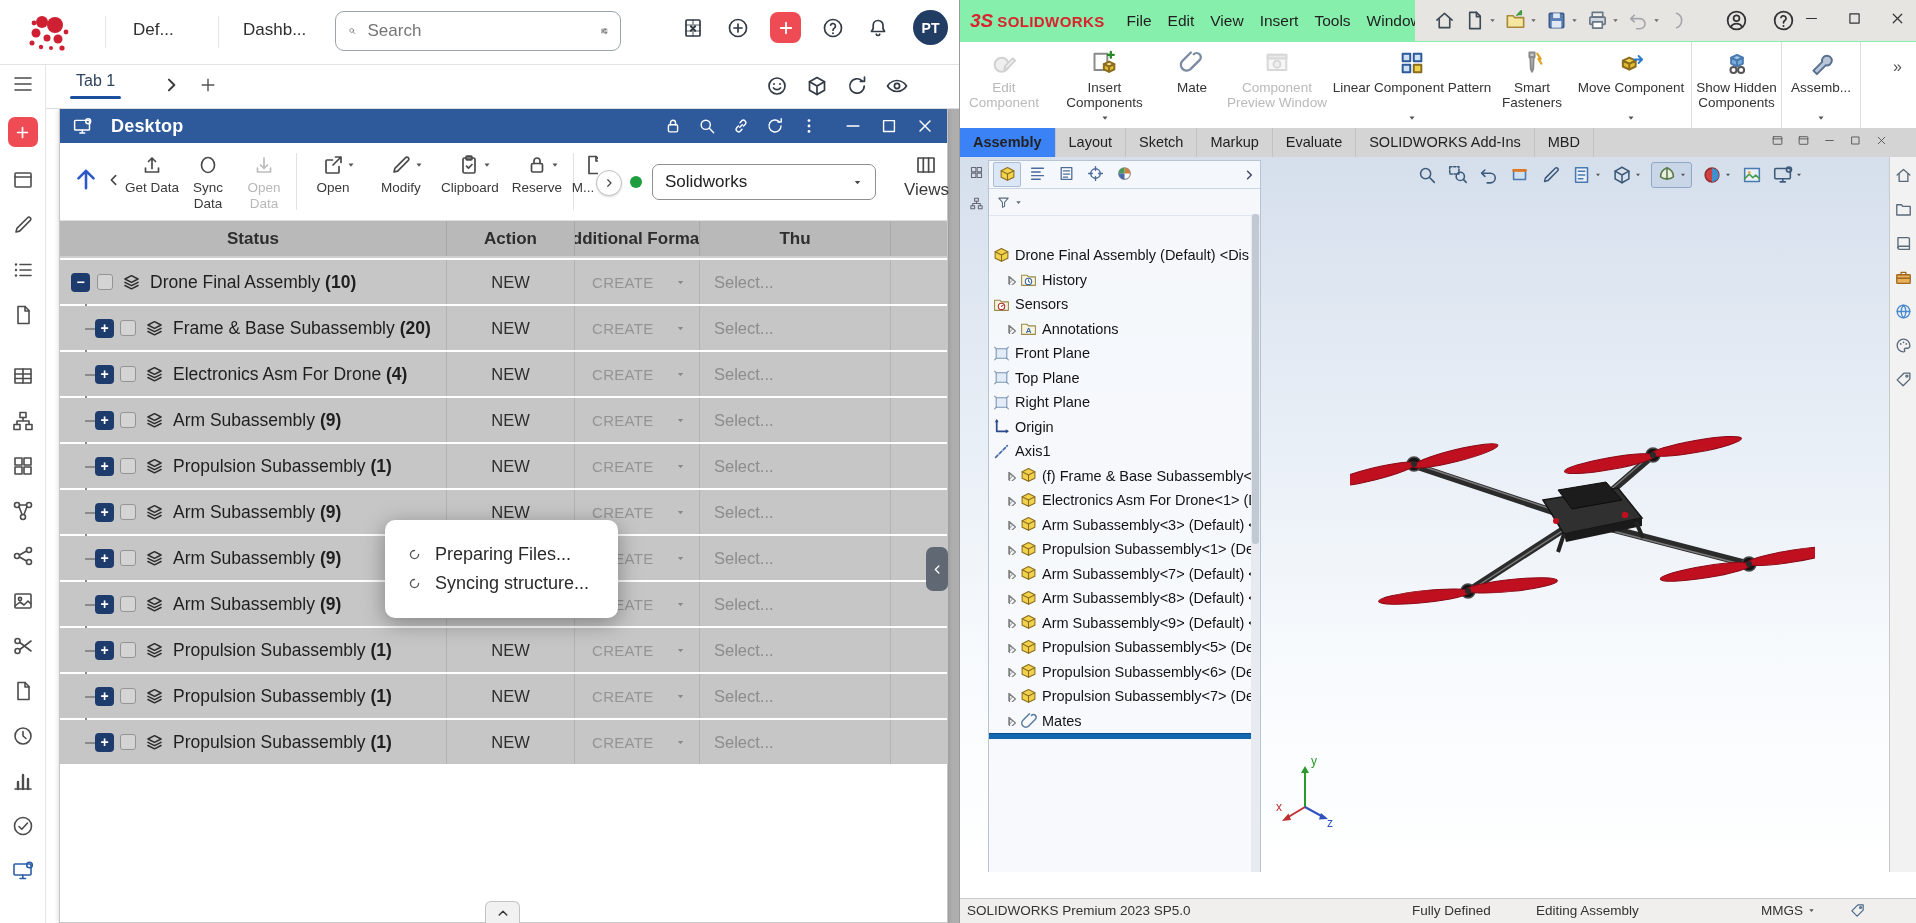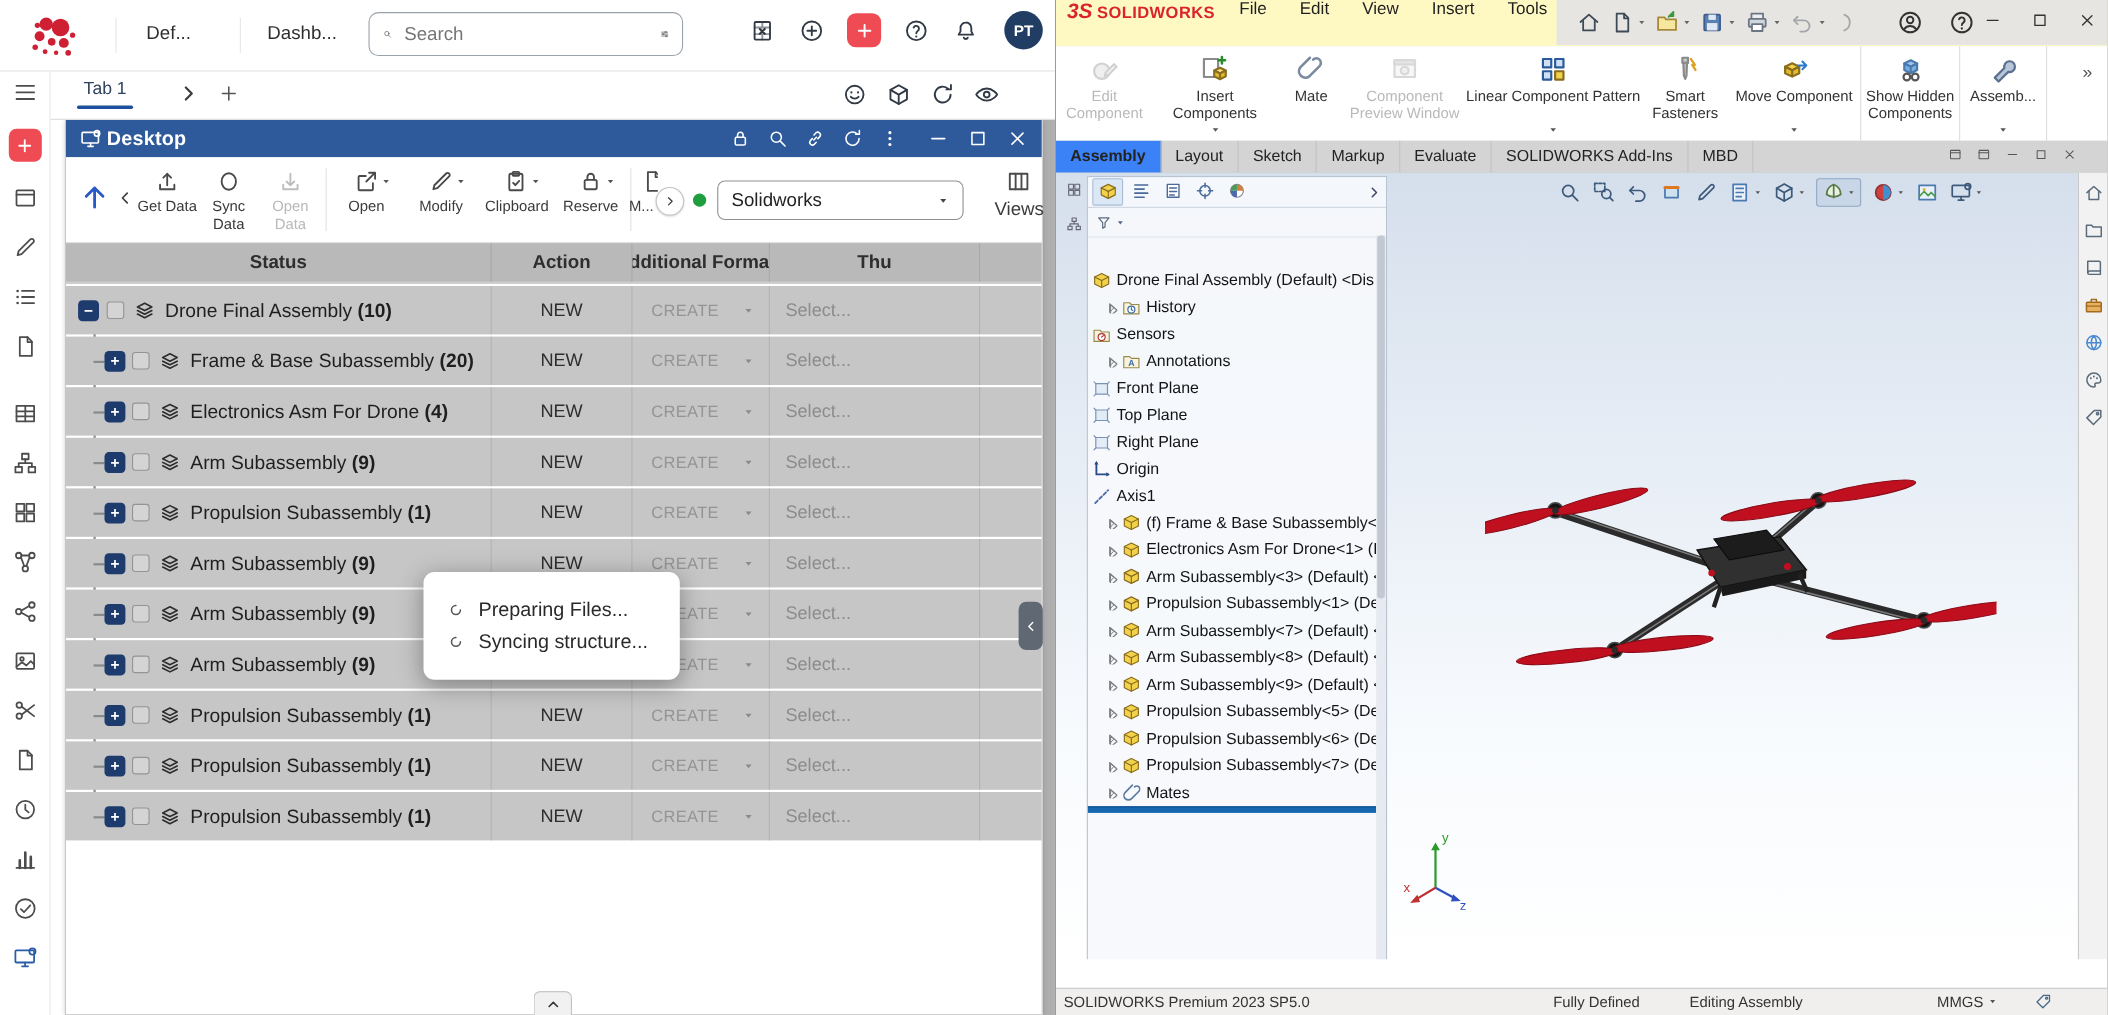--- a/index.html
+++ b/index.html
@@ -28,21 +28,21 @@
 .sbi.grp{margin-top:16px}
 .sbi.active{color:#2a5da8}
 #plm-tabs{position:absolute;left:46px;top:64px;width:913px;height:44px;background:#fff;border-bottom:1px solid #dcdcdc;z-index:4}
 #tab1{position:absolute;left:24px;top:8px;font-size:16px;color:#30435e;padding:0 6px 9px}
 #tab1:after{content:"";position:absolute;left:0;right:0;bottom:0;height:3px;background:#1c4f9e;border-radius:2px}
 .tabctl{position:absolute;top:11px;width:20px;height:20px;color:#3c3c3c}
 .ticons{position:absolute;top:9px;display:flex;gap:15px;color:#333}
 .ticons .hico{width:25px;height:25px}
 
 #panel{position:absolute;left:59px;top:108px;width:889px;height:815px;background:#fff;border:1px solid #c6c6c6;box-sizing:border-box;box-shadow:0 1px 5px rgba(0,0,0,.18);z-index:3}
-#panel-head{height:34px;background:#2e5a9c;color:#fff;display:flex;align-items:center;padding:0 12px;gap:4px}
+#panel-head{height:34px;background:#2e5a9c;color:#fff;display:flex;align-items:center;padding:0 12px;gap:18px}
 #panel-head .pi{width:21px;height:21px}
 #panel-title{font-size:18px;font-weight:bold;letter-spacing:.2px}
 #ph-icons{margin-left:auto;display:flex;align-items:center;gap:14px}
 #ph-icons .pi{width:20px;height:20px;color:#fff}
 #ph-icons .wingrp{margin-left:10px;display:flex;gap:16px}
 #panel-toolbar{position:relative;height:77px;background:#fff;border-bottom:1px solid #e0e0e0}
 .tbtn{position:absolute;top:10px;width:56px;text-align:center;font-size:13.5px;color:#3a3a3a;line-height:1.15}
 .tbtn .tic{width:24px;height:24px;margin:0 auto 3px;color:#4a4a4a;position:relative}
 .tbtn .tic .cart{position:absolute;right:-11px;top:7px;width:10px;height:10px;color:#555}
 .tbtn.dis{color:#b8b8b8}.tbtn.dis .tic{color:#bdbdbd}
@@ -82,25 +82,25 @@
 #popup{position:absolute;left:385px;top:520px;width:233px;height:98px;background:#fff;border-radius:10px;box-shadow:0 5px 22px rgba(0,0,0,.35);z-index:50;padding:20px 0 0 22px;box-sizing:border-box}
 .pline{display:flex;align-items:center;gap:13px;height:29px;font-size:18px;color:#2a2a2a;white-space:nowrap}
 .pline .sp{width:15px;height:15px;color:#555;flex:0 0 auto}
 #handle{position:absolute;left:926px;top:547px;width:22px;height:44px;background:#5f6873;border-radius:7px;z-index:40;display:flex;align-items:center;justify-content:center;color:#fff}
 #handle svg{width:13px;height:13px}
 #uppill{position:absolute;left:485px;top:901px;width:33px;height:22px;background:#f1f1f1;border:1px solid #c2c2c2;border-bottom:0;border-radius:6px 6px 0 0;z-index:8;display:flex;align-items:center;justify-content:center;color:#333}
 #uppill svg{width:14px;height:14px}
 #appdiv{position:absolute;left:948px;top:107px;width:11px;height:816px;background:#aeaeae;z-index:2}
 
 #sw{position:absolute;left:959px;top:0;width:957px;height:923px;background:#fff;border-left:1px solid #9a9a9a;box-sizing:border-box}
-#sw-title{position:absolute;left:0;top:0;width:100%;height:42px;background:#fef9c3;border-bottom:1px solid #dcdcdc;display:flex;}
+#sw-title{position:absolute;left:0;top:0;width:100%;height:42px;background:#86efac;border-bottom:1px solid #dcdcdc;display:flex;align-items:center}
 #sw-logo{display:flex;align-items:baseline;margin-left:10px;margin-right:22px}
 #sw-logo .mark{font-size:19px;font-weight:bold;font-style:italic;color:#d9242e;margin-right:4px}
 #sw-logo .brand{font-size:15px;font-weight:bold;color:#d9242e;letter-spacing:.4px}
-#sw-menus{display:flex;gap:30px;font-size:15.5px;color:#1f1f1f}
+#sw-menus{display:flex;gap:16px;font-size:15.5px;color:#1f1f1f}
 #sw-pin{width:18px;height:18px;color:#555;margin-left:18px}
 #sw-qt{position:absolute;left:455px;top:0;height:41px;right:0;background:#e7e5e2;display:flex;align-items:center;padding-left:18px;gap:4px}
 .qtb{display:flex;align-items:center;margin-right:7px}
 .qtb .qi{width:23px;height:23px;color:#3f4a57}
 .qtb .cart{width:9px;height:9px;color:#666;margin-left:2px}
 .qtb.disabled .qi{opacity:.4}
 #sw-winctl{position:absolute;right:10px;top:10px;display:flex;gap:26px;color:#333;align-items:center}
 #sw-winctl svg{width:17px;height:17px}
 #sw-acct{position:absolute;right:120px;top:8px;display:flex;gap:22px;color:#333}
 #sw-acct svg{width:25px;height:25px}

